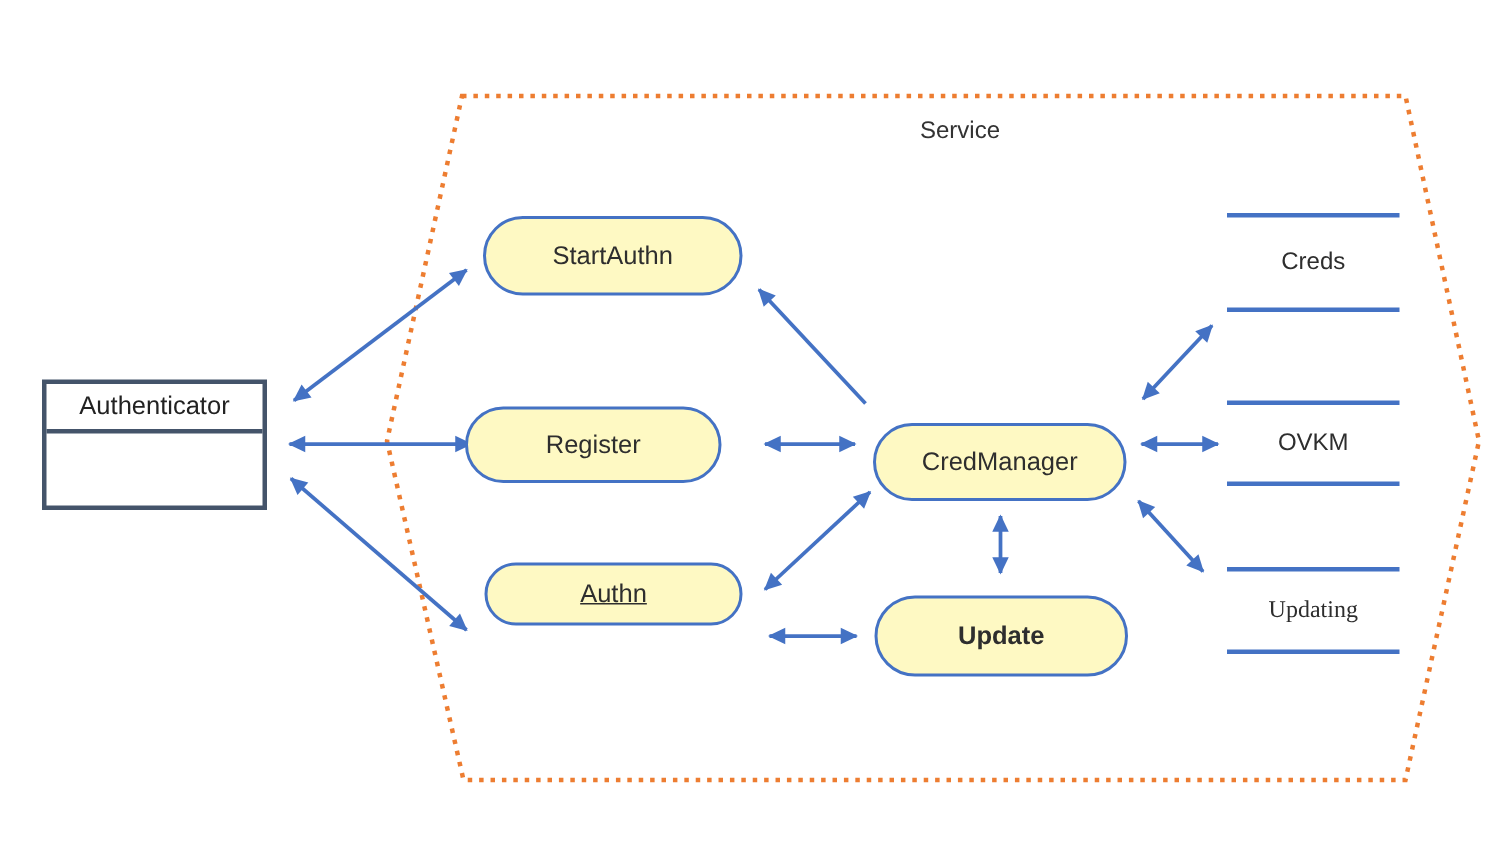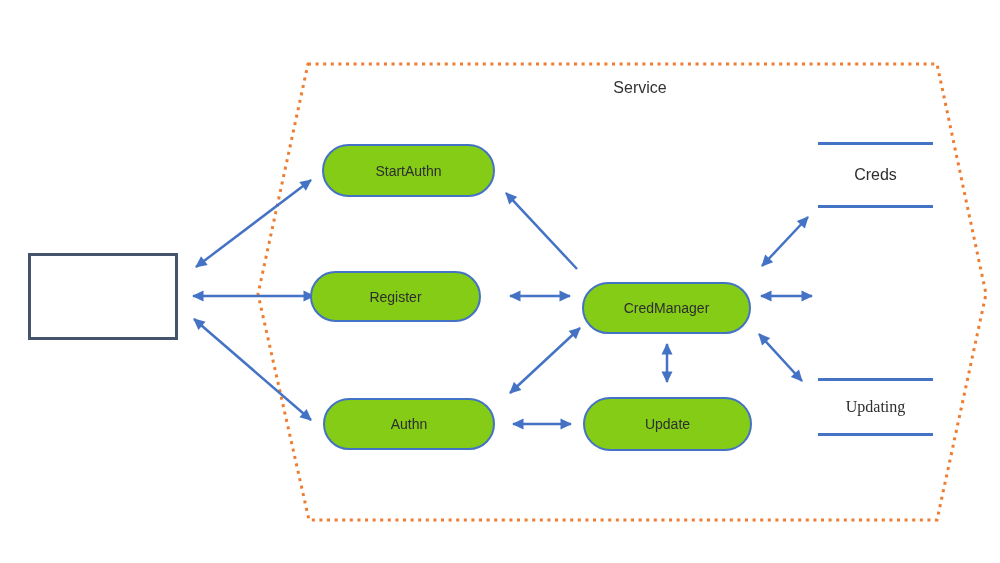--- a/index.html
+++ b/index.html
@@ -28,33 +28,33 @@
   .boundary {
     fill: none;
     stroke: #ED7D31;
     stroke-width: 3;
     stroke-dasharray: 3 4.6;
   }
   .pill {
     position: absolute;
     border: 2.5px solid #4472C4;
     border-radius: 30px;
-    background: #84cc16;
+    background: #fef9c3;
     display: flex;
     align-items: center;
     justify-content: center;
-    font-size: 14px;
+    font-size: 17px;
     color: #2e2e2e;
     box-sizing: border-box;
   }
   #pill-start-authn  { left: 322px; top: 144px; width: 173px; height: 53px; }
   #pill-register     { left: 310px; top: 271px; width: 171px; height: 51px; }
-  #pill-authn        { left: 323px; top: 398px; width: 172px; height: 52px; }
+  #pill-authn        { left: 323px; top: 375px; width: 172px; height: 42px; text-decoration: underline; }
   #pill-cred-manager { left: 582px; top: 282px; width: 169px; height: 52px; }
-  #pill-update       { left: 583px; top: 397px; width: 169px; height: 54px; }
+  #pill-update       { left: 583px; top: 397px; width: 169px; height: 54px; font-weight: bold; }
   .store {
     position: absolute;
     left: 818px;
     width: 115px;
     border-top: 3px solid #4472C4;
     border-bottom: 3px solid #4472C4;
     display: flex;
     align-items: center;
     justify-content: center;
     font-size: 16px;
@@ -119,25 +119,27 @@
     <line class="edge" x1="577" y1="269" x2="506" y2="193" marker-end="url(#arrow)"></line>
     <line class="edge" x1="667" y1="344" x2="667" y2="382" marker-start="url(#arrow)" marker-end="url(#arrow)"></line>
     <line class="edge" x1="762" y1="266" x2="808" y2="217" marker-start="url(#arrow)" marker-end="url(#arrow)"></line>
     <line class="edge" x1="761" y1="296" x2="812" y2="296" marker-start="url(#arrow)" marker-end="url(#arrow)"></line>
     <line class="edge" x1="759" y1="334" x2="802" y2="381" marker-start="url(#arrow)" marker-end="url(#arrow)"></line>
   </svg>
 
   <div class="service-label">Service</div>
 
   <div class="authenticator">
+    <div class="auth-title">Authenticator</div>
     <div class="auth-body"></div>
   </div>
 
   <div class="pill" id="pill-start-authn">StartAuthn</div>
   <div class="pill" id="pill-register">Register</div>
   <div class="pill" id="pill-authn">Authn</div>
   <div class="pill" id="pill-cred-manager">CredManager</div>
   <div class="pill" id="pill-update">Update</div>
 
   <div class="store" id="store-creds">Creds</div>
+  <div class="store" id="store-ovkm">OVKM</div>
   <div class="store" id="store-updating">Updating</div>
 
 </div>
 
 </body></html>

